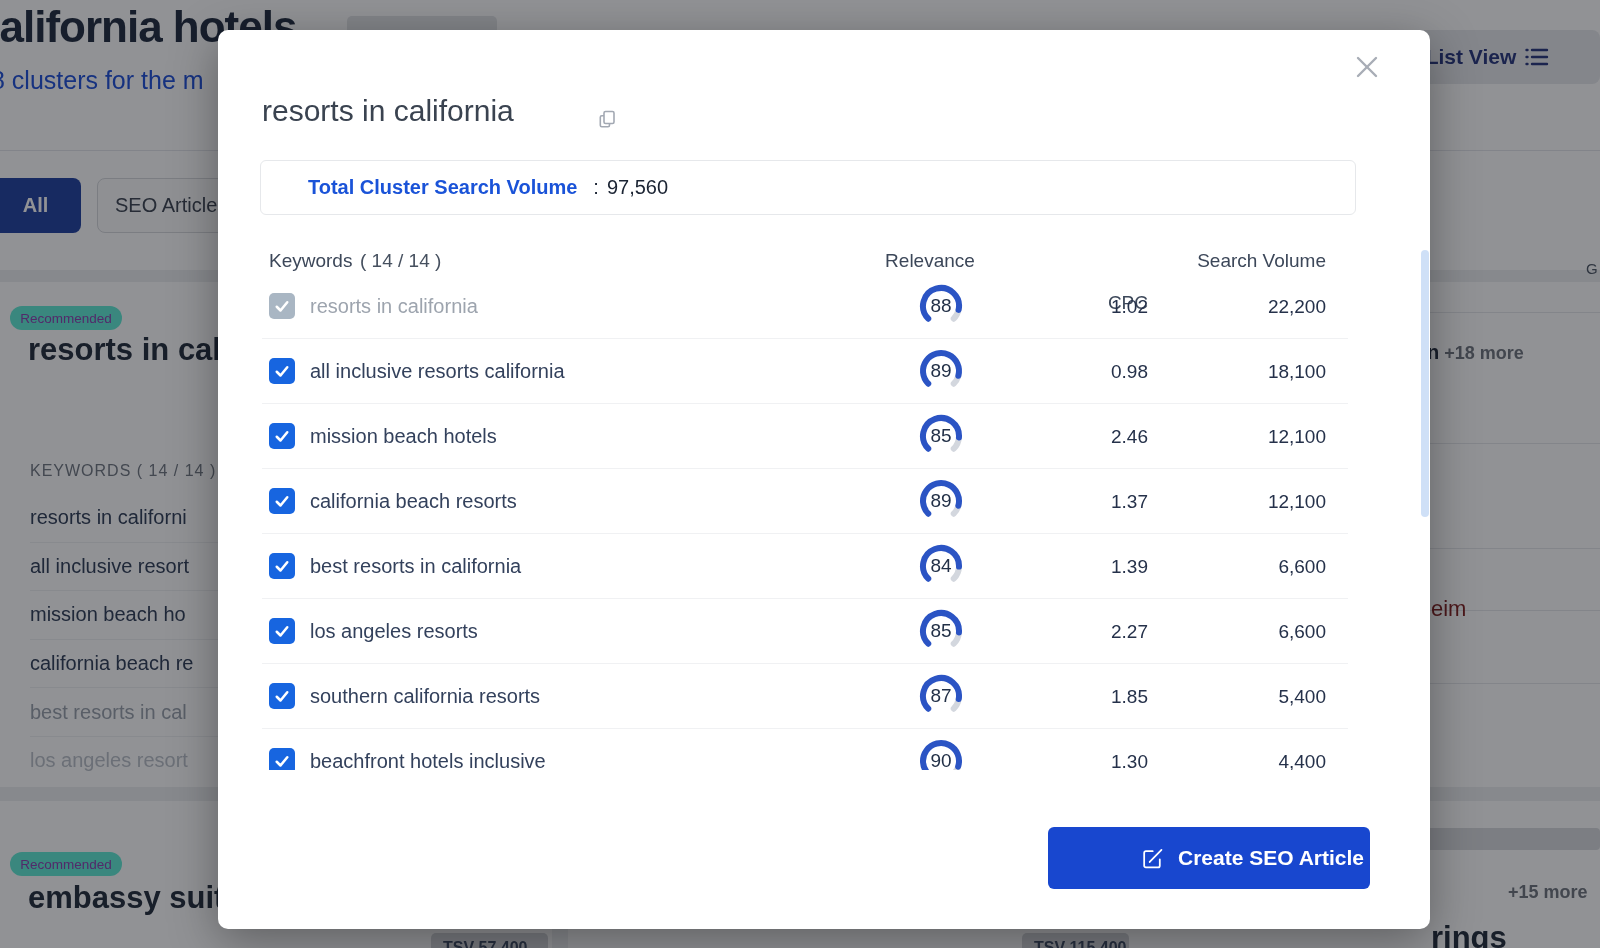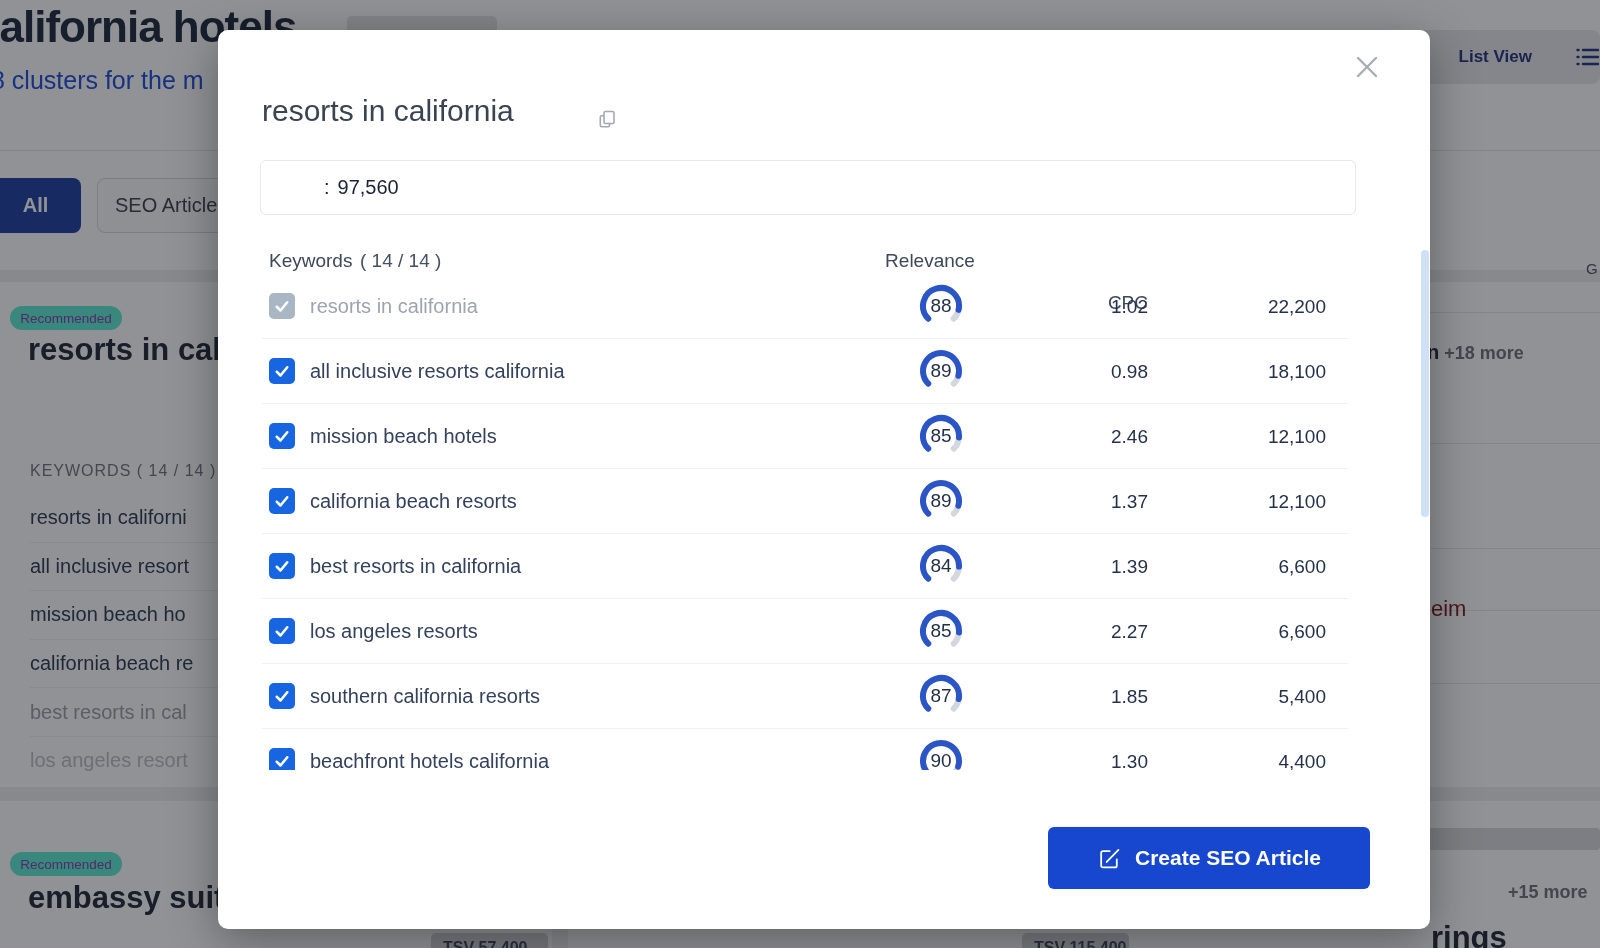--- a/index.html
+++ b/index.html
@@ -12,21 +12,21 @@
   .page{position:absolute;inset:0;}
   .pg-title{position:absolute;left:-24px;top:2px;font-size:44px;font-weight:800;color:#1f2a3d;letter-spacing:-1px;white-space:nowrap;}
   .pg-sub{position:absolute;left:-9px;top:66px;font-size:25px;color:#1d4ed8;white-space:nowrap;}
   .pg-pill{position:absolute;left:347px;top:16px;width:150px;height:24px;background:#e3e5e8;border-radius:5px;}
   .pg-divider{position:absolute;left:0;top:150px;width:1600px;height:1px;background:#e4e6ea;}
   .pg-gap1{position:absolute;left:0;top:270px;width:1600px;height:12px;background:#eceef1;}
   .pg-gap2{position:absolute;left:0;top:787px;width:1600px;height:14px;background:#eceef1;}
   .tab{position:absolute;top:178px;height:55px;border-radius:8px;display:flex;align-items:center;justify-content:center;font-size:20px;}
   .tab-all{left:-10px;width:91px;background:#1e3f9f;color:#ffffff;font-weight:700;}
   .tab-seo{left:97px;width:160px;background:#fbfbfc;border:1px solid #d6d9dd;color:#3b4350;font-weight:500;box-sizing:border-box;justify-content:flex-start;padding-left:17px;}
-  .view-toggle{position:absolute;left:1393px;top:30px;width:207px;height:54px;background:#e7e9ec;border-radius:8px;display:flex;align-items:center;gap:9px;padding-left:12px;box-sizing:border-box;color:#26357d;font-size:17px;font-weight:700;justify-content:space-between;}
+  .view-toggle{position:absolute;left:1393px;top:30px;width:207px;height:54px;background:#e7e9ec;border-radius:8px;display:flex;align-items:center;gap:9px;padding-left:12px;box-sizing:border-box;color:#26357d;font-size:21px;font-weight:700;}
   .badge-rec{position:absolute;width:112px;height:24px;background:#5eead4;border-radius:12px;color:#8b3fb0;font-size:13.5px;display:flex;align-items:center;justify-content:center;}
   .card-title{position:absolute;font-size:31px;font-weight:800;color:#212b3a;white-space:nowrap;}
   .frag-more{position:absolute;font-size:18px;font-weight:700;color:#6e747d;white-space:nowrap;}
   .frag-dark{color:#222c3d;font-weight:800;font-size:20px;}
   .kw-header{position:absolute;left:30px;top:462px;font-size:16px;letter-spacing:1px;color:#6f7680;}
   .kw-list{position:absolute;left:30px;top:494px;width:520px;}
   .kw-item{height:47.6px;display:flex;align-items:center;font-size:20px;color:#2e3c55;border-bottom:1px solid #eef0f2;white-space:nowrap;}
   .kw-item.dim1{color:#98a0ab;}
   .kw-item.dim2{color:#b9bfc7;border-bottom:none;}
   .rt-line{position:absolute;left:1428px;width:172px;height:1px;background:#e5e7eb;}
@@ -60,21 +60,21 @@
   .m-row{position:relative;height:65px;border-bottom:1px solid #f0f1f3;box-sizing:border-box;}
   .m-check{position:absolute;left:7px;top:19px;width:26px;height:26px;border-radius:5px;background:var(--accent);display:flex;align-items:center;justify-content:center;cursor:pointer;}
   .m-check.disabled{background:#a9b6c3;cursor:default;}
   .m-kw{position:absolute;left:48px;top:0;height:65px;display:flex;align-items:center;font-size:20px;color:#33415c;white-space:nowrap;}
   .m-kw.disabled{color:#9da4ae;}
   .m-gauge{position:absolute;left:656px;top:9px;width:46px;height:46px;}
   .m-gauge .num{position:absolute;inset:0;display:flex;align-items:center;justify-content:center;font-size:19px;font-weight:500;color:#223047;}
   .m-cpc{position:absolute;left:786px;top:0;width:100px;height:65px;display:flex;align-items:center;justify-content:flex-end;font-size:19px;color:#25314a;}
   .m-vol{position:absolute;left:914px;top:0;width:150px;height:65px;display:flex;align-items:center;justify-content:flex-end;font-size:19px;color:#25314a;}
   .m-scroll{position:absolute;left:1203px;top:220px;width:8px;height:267px;border-radius:4px;background:#cfe0f7;cursor:pointer;}
-  .m-cta{position:absolute;left:830px;top:797px;width:322px;height:62px;background:var(--button);border-radius:6px;border:none;display:flex;align-items:center;justify-content:center;gap:13px;color:#ffffff;font-size:21px;font-weight:700;font-family:inherit;cursor:pointer;}
+  .m-cta{position:absolute;left:830px;top:797px;width:322px;height:62px;background:var(--button);border-radius:6px;border:none;display:flex;align-items:center;justify-content:flex-end;gap:13px;color:#ffffff;font-size:21px;font-weight:700;font-family:inherit;cursor:pointer;}
   svg{display:block;}
 </style>
 </head>
 <body>
 
 <div class="page">
   <div class="pg-title">california hotels</div>
   <div class="pg-sub">8 clusters for the m</div>
   <div class="pg-pill"></div>
   <div class="pg-divider"></div>
@@ -155,29 +155,31 @@
 
   <div class="m-title">resorts in california</div>
   <div class="m-copy">
     <svg width="22" height="22" viewBox="0 0 22 22" fill="none" stroke="#a3a9b3" stroke-width="1.6">
       <rect x="8" y="3.5" width="10" height="12" rx="1.5"></rect>
       <path d="M13.5 15.5v1.8a1.5 1.5 0 0 1-1.5 1.5H5.8a1.5 1.5 0 0 1-1.5-1.5V9.2a1.5 1.5 0 0 1 1.5-1.5H8"></path>
     </svg>
   </div>
 
   <div class="m-tsvbox">
+    <span class="m-tsvlabel">Total Cluster Search Volume</span>
     <span class="m-tsvcolon">:</span>
     <span class="m-tsvvalue">97,560</span>
   </div>
 
   <div class="m-thead">
     <span class="th-kw">Keywords</span>
     <span class="th-kwcount">( 14 / 14 )</span>
     <span class="th-rel">Relevance</span>
     <span class="th-cpc">CPC</span>
+    <span class="th-vol">Search Volume</span>
   </div>
 
   <div class="m-rows">
       <div class="m-row">
         <div class="m-check disabled">
           <svg width="18" height="18" viewBox="0 0 24 24">
             <polyline points="5,13 10,18 19,7" fill="none" stroke="#ffffff" stroke-width="3.4" stroke-linecap="round" stroke-linejoin="round"></polyline>
           </svg>
         </div>
         <div class="m-kw disabled">resorts in california</div>
@@ -292,21 +294,21 @@
         </div>
         <div class="m-cpc">1.85</div>
         <div class="m-vol">5,400</div>
       </div>
       <div class="m-row">
         <div class="m-check">
           <svg width="18" height="18" viewBox="0 0 24 24">
             <polyline points="5,13 10,18 19,7" fill="none" stroke="#ffffff" stroke-width="3.4" stroke-linecap="round" stroke-linejoin="round"></polyline>
           </svg>
         </div>
-        <div class="m-kw">beachfront hotels california</div>
+        <div class="m-kw">beachfront hotels inclusive</div>
         <div class="m-gauge">
           <svg width="46" height="46" viewBox="0 0 46 46" fill="none">
     <path d="M 40.12 28.56 A 18 18 0 0 1 35.73 35.73" stroke="#d3d7de" stroke-width="6" stroke-linecap="round"></path>
     <path d="M 10.27 35.73 A 18 18 0 1 1 40.12 28.56" stroke="#2b54c4" stroke-width="6" stroke-linecap="round"></path>
   </svg>
           <div class="num">90</div>
         </div>
         <div class="m-cpc">1.30</div>
         <div class="m-vol">4,400</div>
       </div>

